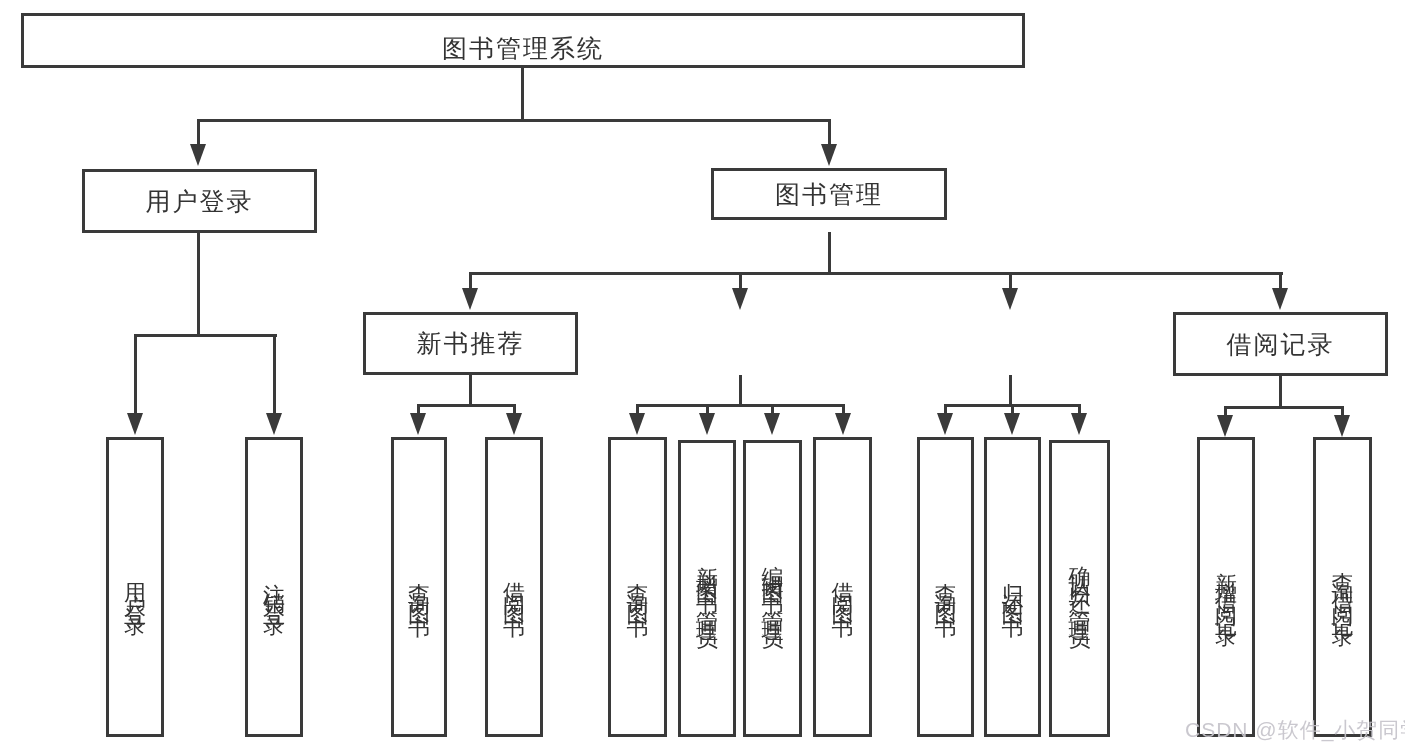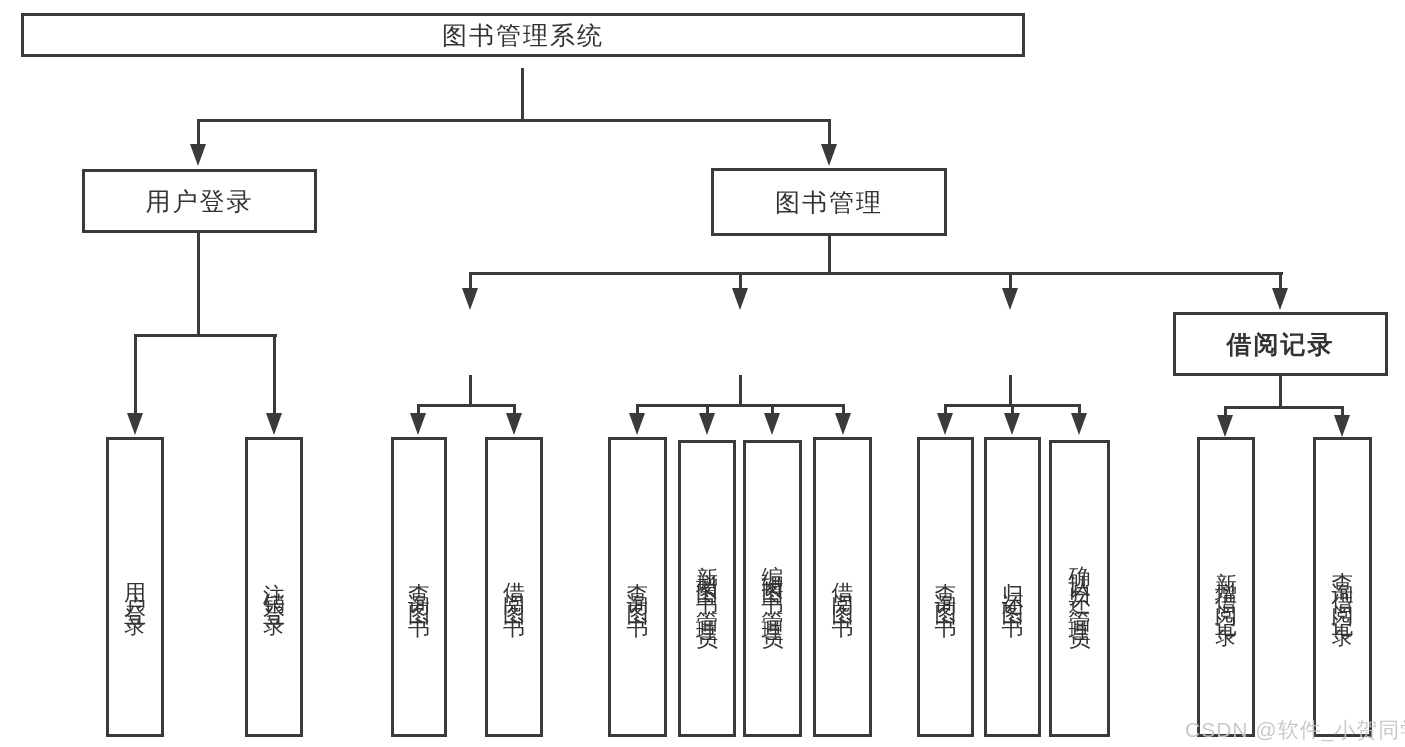--- a/index.html
+++ b/index.html
@@ -108,36 +108,39 @@
   <div class="line" style="left:1078px;top:404px;width:3px;height:11px;"></div>
   <div class="arrow" style="left:1071px;top:413px;"></div>
 
   <div class="line" style="left:1279px;top:376px;width:3px;height:33px;"></div>
   <div class="line" style="left:1224px;top:406px;width:120px;height:3px;"></div>
   <div class="line" style="left:1224px;top:406px;width:3px;height:11px;"></div>
   <div class="arrow" style="left:1217px;top:415px;"></div>
   <div class="line" style="left:1341px;top:406px;width:3px;height:11px;"></div>
   <div class="arrow" style="left:1334px;top:415px;"></div>
 
-  <div class="box h" style="left:21px;top:13px;width:1004px;height:44px;">
+  <div class="box h" style="left:21px;top:13px;width:1004px;height:55px;align-items:flex-end;">
     <span>图书管理系统</span>
   </div>
 
   <div class="box h" style="left:82px;top:169px;width:235px;height:64px;">
     <span>用户登录</span>
   </div>
 
-  <div class="box h" style="left:711px;top:168px;width:236px;height:68px;">
+  <div class="box h" style="left:711px;top:168px;width:236px;height:52px;">
     <span>图书管理</span>
+  </div>
+
+  <div class="box h" style="left:363px;top:312px;width:215px;height:63px;">
+    <span>新书推荐</span>
   </div>
 
 
 
-
-  <div class="box h" style="left:1173px;top:312px;width:215px;height:64px;font-weight:bold;">
+  <div class="box h" style="left:1173px;top:312px;width:215px;height:64px;">
     <span>借阅记录</span>
   </div>
 
   <div class="box v" style="left:106px;top:437px;width:58px;height:300px;">
     <span class="vt">用户登录</span>
   </div>
   <div class="box v" style="left:245px;top:437px;width:58px;height:300px;">
     <span class="vt">注销登录</span>
   </div>
 

